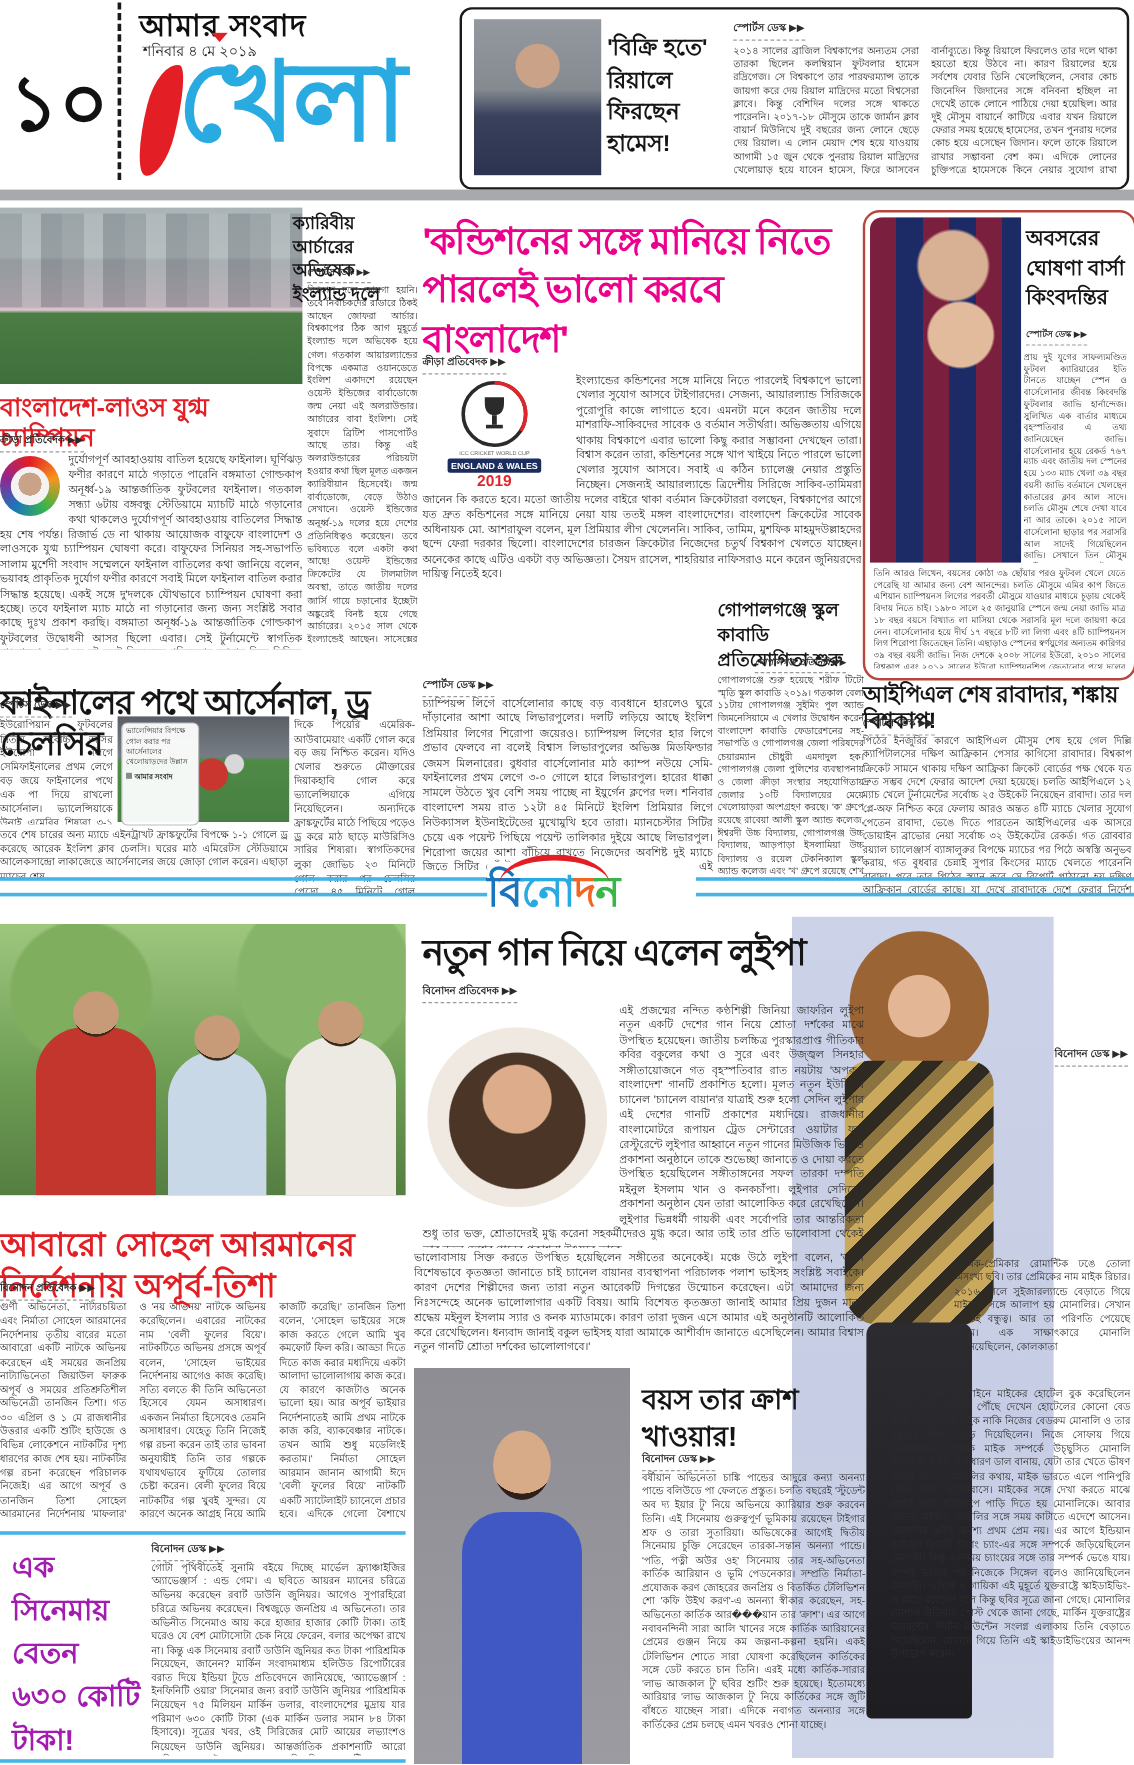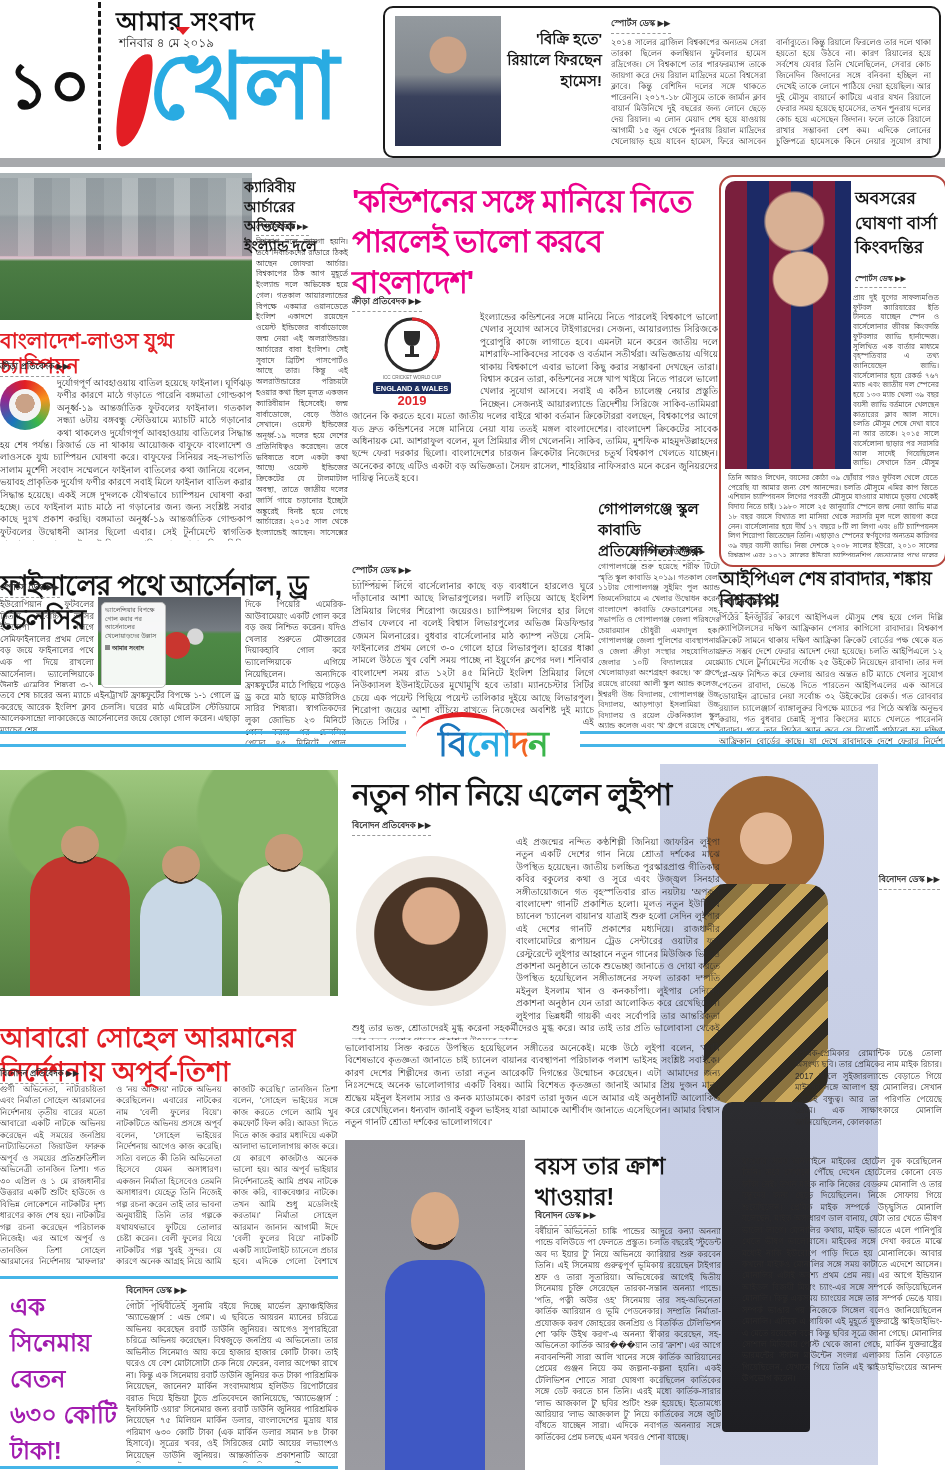--- a/index.html
+++ b/index.html
@@ -16,21 +16,21 @@
   #papaccent{left:176px;top:27px;width:14px;height:8px;background:#E31E24;clip-path:polygon(0 0,100% 0,50% 100%);}
   #mastdate{left:119px;top:34px;font-size:12px;color:#222;}
   #khela-swoosh{left:120px;top:52px;width:28px;height:96px;background:#E31E24;border-radius:65% 35% 55% 45%/40% 60% 40% 60%;transform:rotate(14deg);z-index:1;}
   #sectiontitle{left:148px;top:36px;font-size:92px;font-weight:800;color:#29ABE2;line-height:1.1;z-index:2;letter-spacing:-2px;}
   #graybar{left:0;top:158px;width:945px;height:9px;background:#A7A9AC;}
   
   #hamesbox{left:383px;top:6px;width:554px;height:148px;border:2px solid #1a1a1a;border-radius:10px;background:#fff;}
   #hames-photo{left:10px;top:8px;width:106px;height:130px;background:
     radial-gradient(circle at 50% 30%,#caa287 0 17%,transparent 18%),
     linear-gradient(180deg,#93999e 0%,#848a90 45%,#39415c 62%,#2b3350 100%);}
-  #hames-hl{left:121px;top:20px;width:96px;font-size:15px;text-align:right;line-height:1.4;}
+  #hames-hl{left:121px;top:20px;width:96px;font-size:19px;text-align:left;line-height:1.4;}
   #hames-byline{left:226px;top:9px;}
   #hames-body{left:226px;top:29px;width:320px;height:112px;column-count:2;column-gap:10px;font-size:8.1px;line-height:1.36;}
   
   #stadium-photo{left:0;top:173px;width:252px;height:147px;background:
     linear-gradient(180deg,#aab3b6 0%,#b9bfc0 28%,#9aa0a4 30%,#c7a9b4 56%,#e0c9d4 58%,#4c7d44 60%,#3f6f3c 100%);}
   #stadium-bldg{left:0;top:178px;width:252px;height:78px;background:repeating-linear-gradient(90deg,#8e979c 0 18px,#b5bcbf 18px 34px,#7d868c 34px 52px);opacity:.55;}
   #bdlaos-hl{left:0;top:328px;width:252px;font-size:21px;color:#E31E24;}
   #bdlaos-byline{left:0;top:360px;}
   #bdlaos-body{left:0;top:377px;width:252px;height:164px;}
   .bgc-logo{float:left;width:50px;height:50px;border-radius:50%;margin:3px 7px 2px 0;background:conic-gradient(#E31E24,#F7941D,#3AB54A,#1B75BC,#92278F,#E31E24);position:relative;}
@@ -78,21 +78,21 @@
   
   #ipl-hl{left:719px;top:568px;width:224px;font-size:18.5px;letter-spacing:-.5px;}
   #ipl-byline{left:719px;top:596px;}
   #ipl-body{left:719px;top:612px;width:224px;height:134px;font-size:8.2px;}
   
   .bline{position:absolute;height:3px;background:#45B5E8;z-index:2;}
   #bl1{left:0;top:731px;width:410px;}
   #bl2{left:0;top:744px;width:410px;}
   #bl3{left:576px;top:731px;width:369px;}
   #bl4{left:576px;top:744px;width:369px;}
-  #binlogo{left:406px;top:718px;width:174px;height:52px;background:#fff;text-align:center;font-size:35px;font-weight:800;line-height:52px;z-index:3;letter-spacing:-1px;}
+  #binlogo{left:406px;top:718px;width:174px;height:52px;background:#fff;font-size:35px;font-weight:800;line-height:52px;z-index:3;letter-spacing:-1px;}
   #binlogo .c0{color:#1B75BC;} #binlogo .c1{color:#29ABE2;} #binlogo .c2{color:#F26522;} #binlogo .c3{color:#3AB54A;}
   #binswoosh{left:416px;top:712px;width:92px;height:20px;border-top:5px solid #E31E24;border-radius:50% 50% 0 0/100% 100% 0 0;z-index:4;}
   
   #trio-photo{left:0;top:770px;width:338px;height:226px;background:
     radial-gradient(circle at 20% 25%,#7fae5f 0 18%,transparent 19%),
     radial-gradient(circle at 80% 20%,#86b468 0 22%,transparent 23%),
     linear-gradient(180deg,#9ec77e 0%,#6f9e55 55%,#557e42 100%);}
   .person{position:absolute;bottom:0;border-radius:40px 40px 0 0;}
   .person:before{content:"";position:absolute;left:50%;top:-30px;transform:translateX(-50%);width:38px;height:38px;border-radius:50%;background:radial-gradient(circle at 50% 38%,#c79b78 0 70%,#3a2a1c 71%);}
   #per1{left:30px;width:100px;height:140px;background:#c2362e;}
@@ -264,16 +264,16 @@
   <div class="abs bt" id="ana-body">বর্ষীয়ান অভিনেতা চাঙ্কি পান্ডের আদুরে কন্যা অনন্যা পান্ডে বলিউডে পা ফেলতে প্রস্তুত। চলতি বছরেই 'স্টুডেন্ট অব দ্য ইয়ার টু' নিয়ে অভিনয়ে ক্যারিয়ার শুরু করবেন তিনি। এই সিনেমায় গুরুত্বপূর্ণ ভূমিকায় রয়েছেন টাইগার শ্রফ ও তারা সুতারিয়া। অভিষেকের আগেই দ্বিতীয় সিনেমায় চুক্তি সেরেছেন তারকা-সন্তান অনন্যা পান্ডে। 'পতি, পত্নী অউর ওহ' সিনেমায় তার সহ-অভিনেতা কার্তিক আরিয়ান ও ভূমি পেডনেকার। সম্প্রতি নির্মাতা-প্রযোজক করণ জোহরের জনপ্রিয় ও বিতর্কিত টেলিভিশন শো 'কফি উইথ করণ'-এ অনন্যা স্বীকার করেছেন, সহ-অভিনেতা কার্তিক আর���য়ান তার 'ক্রাশ'। এর আগে নবাবনন্দিনী সারা আলি খানের সঙ্গে কার্তিক আরিয়ানের প্রেমের গুঞ্জন নিয়ে কম জল্পনা-কল্পনা হয়নি। একই টেলিভিশন শোতে সারা ঘোষণা করেছিলেন কার্তিকের সঙ্গে ডেট করতে চান তিনি। এরই মধ্যে কার্তিক-সারার 'লাভ আজকাল টু' ছবির শুটিং শুরু হয়েছে। ইতোমধ্যে আরিয়ার 'লাভ আজকাল টু' নিয়ে কার্তিকের সঙ্গে জুটি বাঁধতে যাচ্ছেন সারা। এদিকে নবাগত অনন্যার সঙ্গে কার্তিকের প্রেম চলছে এমন খবরও শোনা যাচ্ছে।</div>
 
   <div class="abs photo" id="mona-photo">
     <span class="hair"></span>
     <span class="jacket"></span>
     <span class="legs"></span>
   </div>
   <div class="abs" id="mona-byline-wrap">
     <span class="byline">বিনোদন ডেস্ক ▶▶</span>
   </div>
-  <div class="abs bt" id="mona-mid">প্রেমিক-প্রেমিকার রোমান্টিক ঢঙে তোলা অসংখ্য ছবি। তার প্রেমিকের নাম মাইক রিচার। 2017 সালে সুইজারল্যান্ডে বেড়াতে গিয়ে মাইকের সঙ্গে আলাপ হয় মোনালির। সেখান থেকেই বন্ধুত্ব। আর তা পরিণতি পেয়েছে প্রেমে। এক সাক্ষাৎকারে মোনালি জানিয়েছিলেন, কোলকাতা</div>
+  <div class="abs bt" id="mona-mid">প্রেমিক-প্রেমিকার রোমান্টিক ঢঙে তোলা অসংখ্য ছবি। তার প্রেমিকের নাম মাইক রিচার। ২০১৬ সালে সুইজারল্যান্ডে বেড়াতে গিয়ে মাইকের সঙ্গে আলাপ হয় মোনালির। সেখান থেকেই বন্ধুত্ব। আর তা পরিণতি পেয়েছে প্রেমে। এক সাক্ষাৎকারে মোনালি জানিয়েছিলেন, কোলকাতা</div>
   <div class="abs bt" id="mona-bottom">যাওয়ার সময় অনলাইনে মাইকের হোটেল বুক করেছিলেন তিনি। তবে সেখানে পৌঁছে দেখেন হোটেলের কোনো বেড ফাঁকা নেই। তখন মাইক নাকি নিজের বেডরুম মোনালি ও তার বন্ধুদের জন্য ছেড়ে দিয়েছিলেন। নিজে সোফায় গিয়ে শুয়েছিলেন। প্রেমিক মাইক সম্পর্কে উচ্ছ্বসিত মোনালি বলেছেন, মাইক অসাধারণ ডাল বানায়, যেটা তার খেতে ভীষণ ভালো লাগে। মোনালির কথায়, মাইক ভারতে এলে পানিপুরি খেতে ভীষণ ভালোবাসে। মাইকের সঙ্গে দেখা করতে মাঝে মধ্যেই নাকি ইউরোপে পাড়ি দিতে হয় মোনালিকে। আবার কখনো মাইকও মোনালির সঙ্গে সময় কাটাতে এদেশে আসেন। মোনালির এটাই অবশ্য প্রথম প্রেম নয়। এর আগে ইন্ডিয়ান আইডল বিজয়ী মিয়াং চ্যাং-এর সঙ্গে সম্পর্কে জড়িয়েছিলেন মোনালি। কিন্তু একসময় চ্যাংয়ের সঙ্গে তার সম্পর্ক ভেঙে যায়। সম্পর্ক ভাঙার পর নিজেকে সিঙ্গেল বলেও জানিয়েছিলেন মোনালি। এদিকে এ গায়িকা এই মুহূর্তে যুক্তরাষ্ট্রে স্কাইডাইভিং-এ মেতে রয়েছেন বলে কিন্তু ছবির সূত্রে জানা গেছে। মোনালির সোশাল মিডিয়ায় পোস্ট থেকে জানা গেছে, মার্কিন যুক্তরাষ্ট্রের ভারমন্টের স্টাটন মাউন্টেন সংলগ্ন এলাকায় তিনি বেড়াতে গিয়েছিলেন, যেখানে গিয়ে তিনি এই স্কাইডাইভিংয়ের আনন্দ উপভোগ করেন।</div>
 
 </div>
 
 </body></html>

